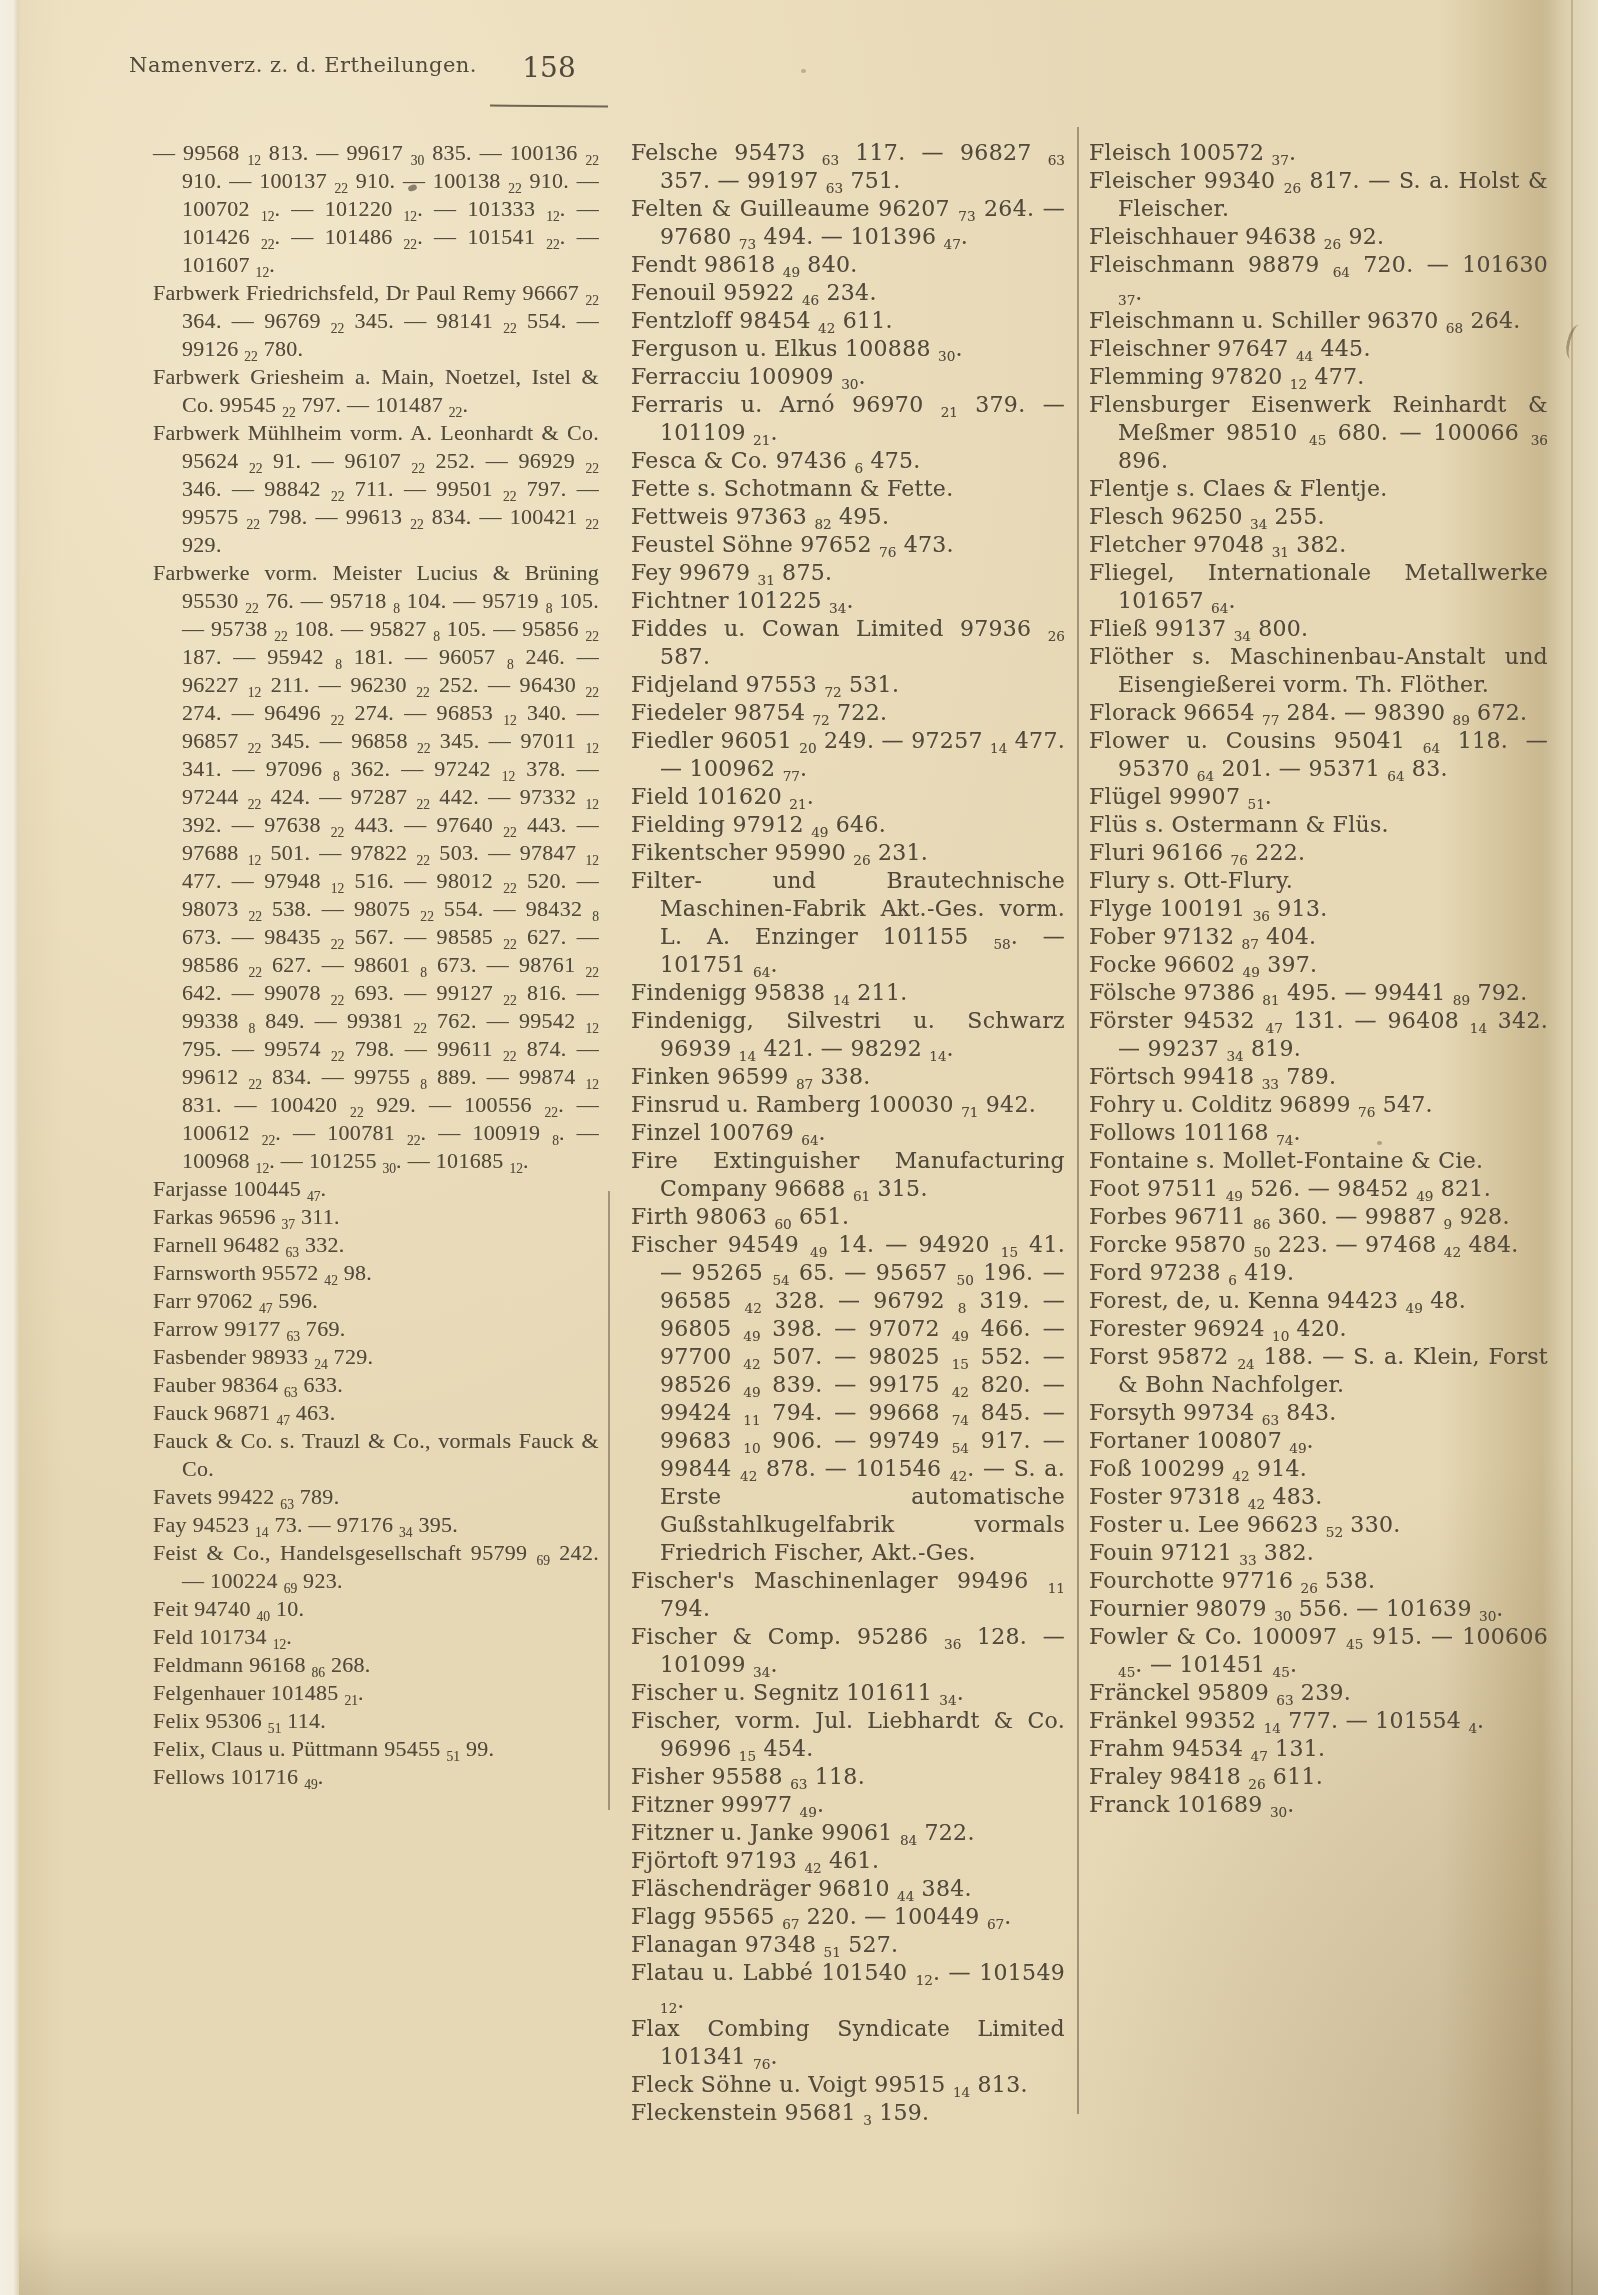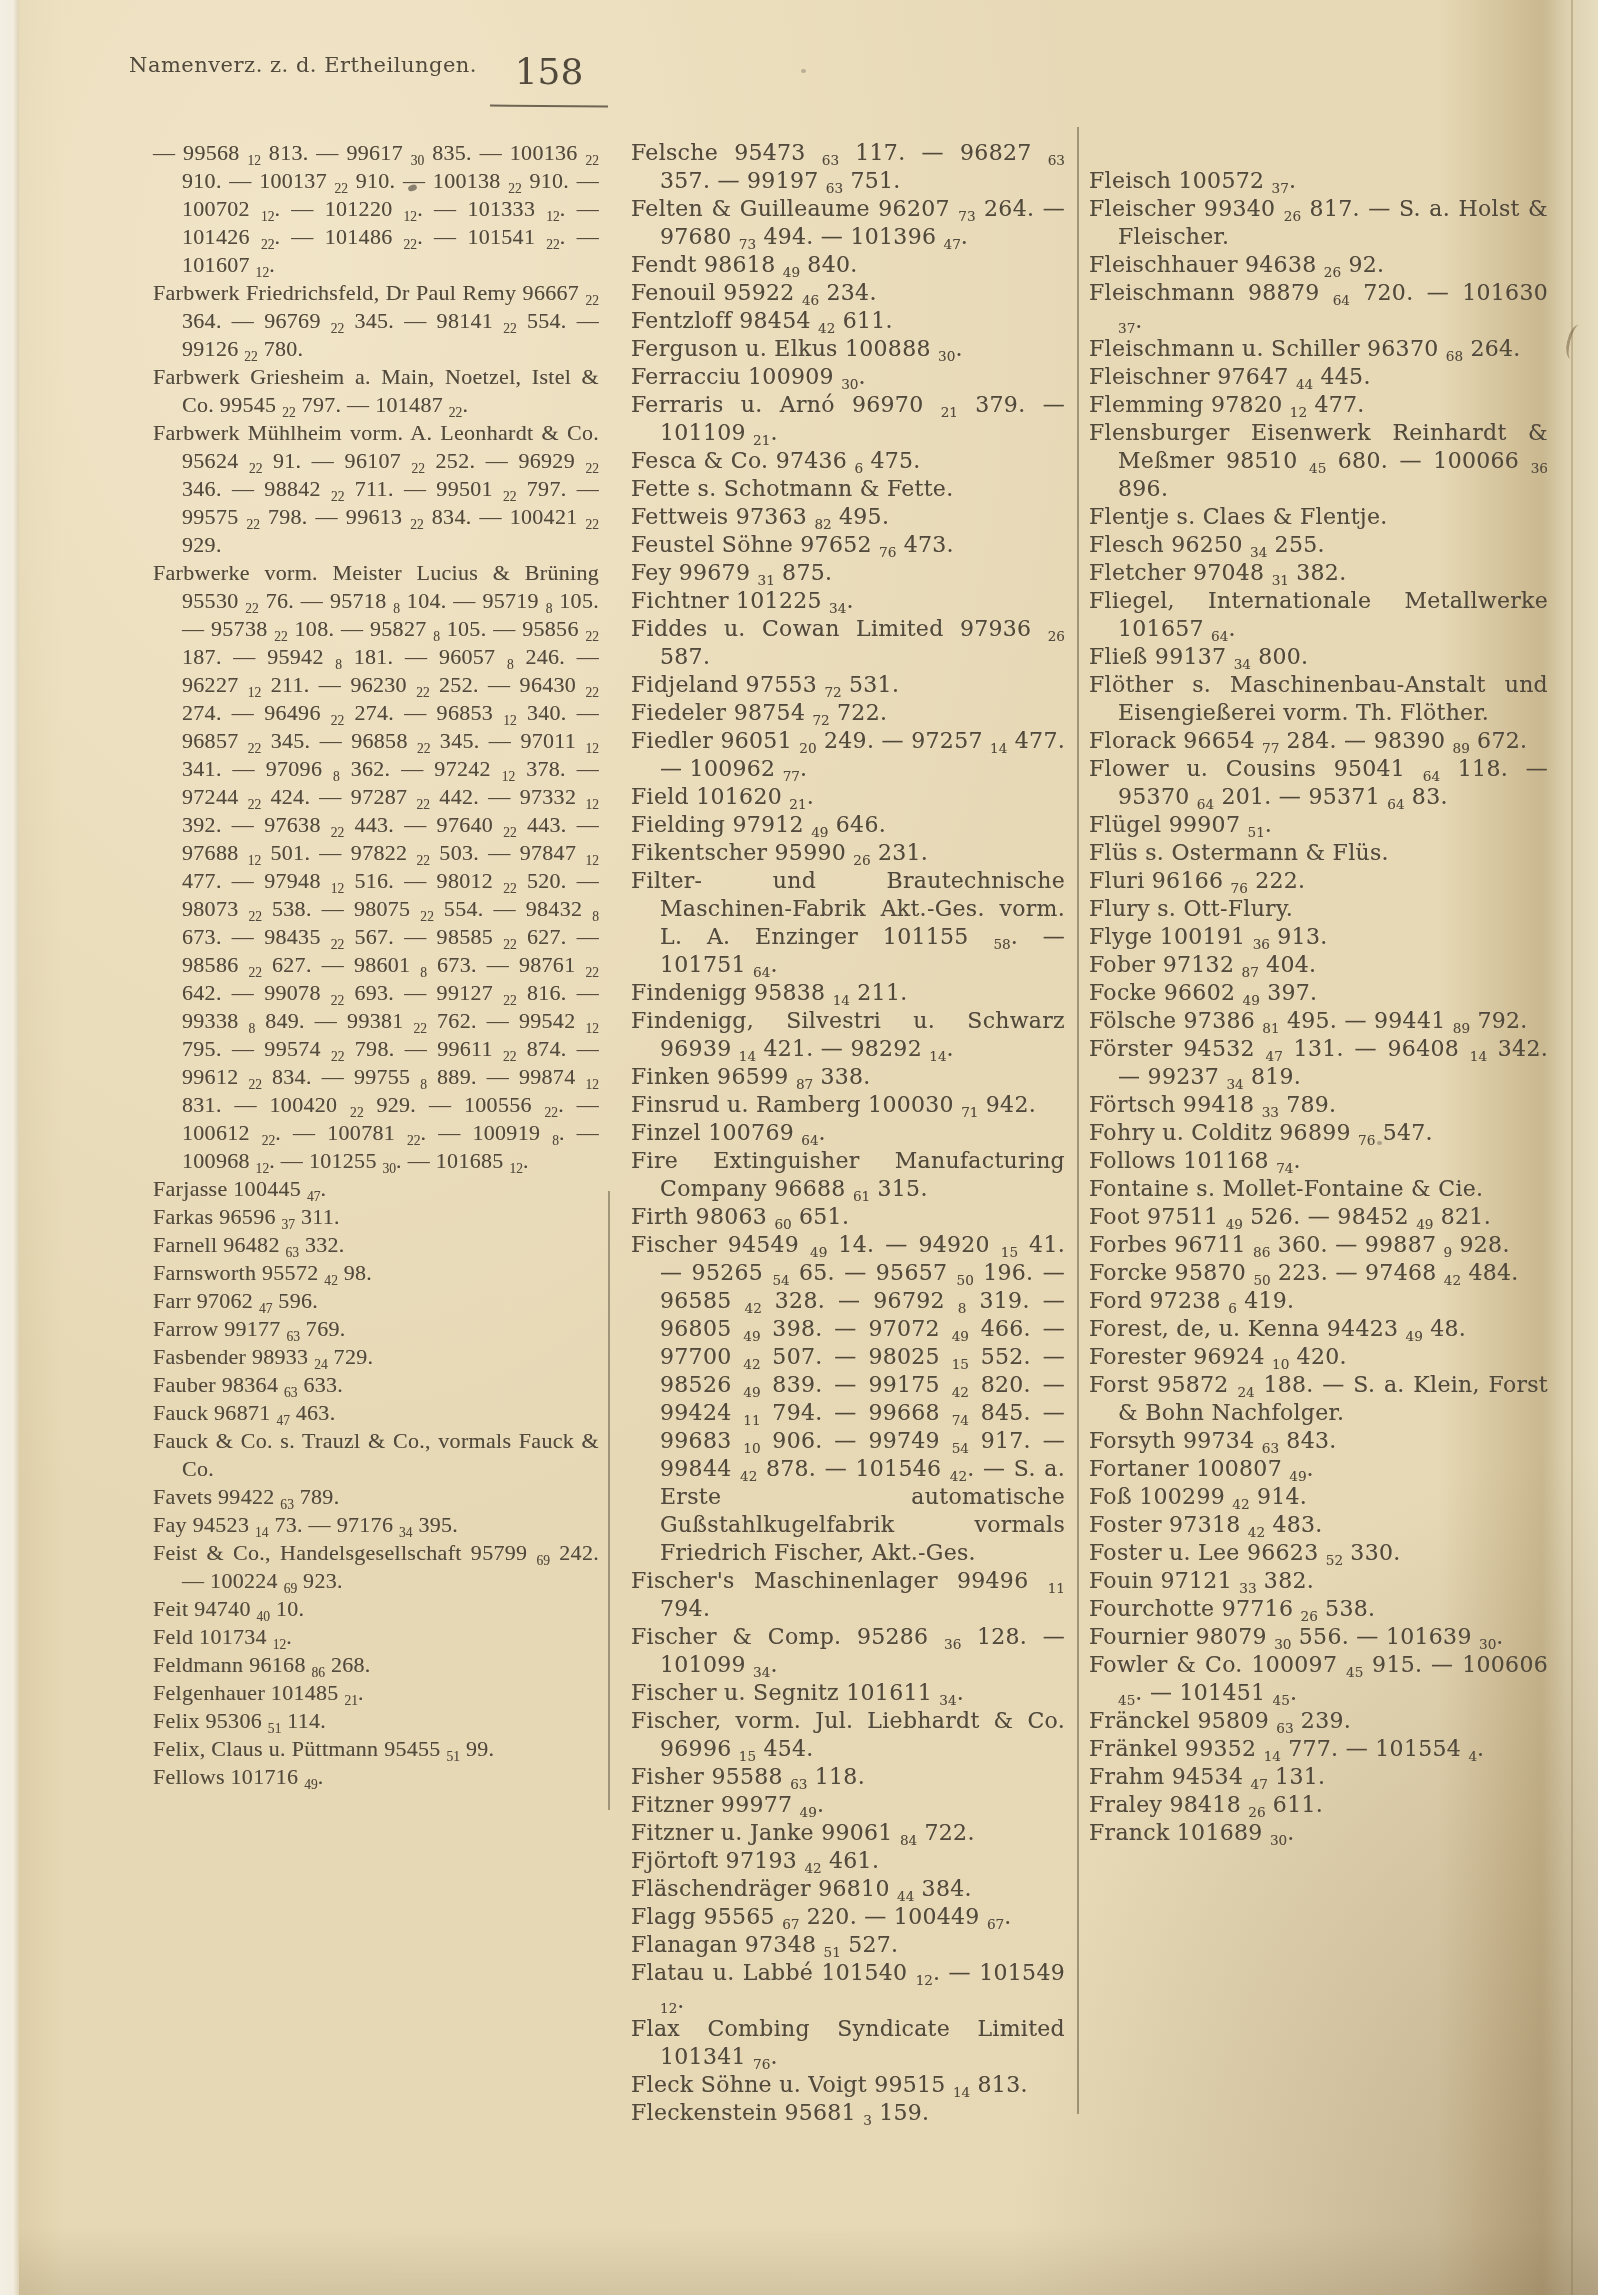--- a/index.html
+++ b/index.html
@@ -23,34 +23,34 @@
   .flaw{position:absolute;left:1567px;top:325px;width:16.3px;height:35px;
     border-left:3.8px solid rgba(110,88,55,.5);border-radius:50%/60%;transform:rotate(14deg);}
   .speck{position:absolute;background:#6f665a;border-radius:50%;}
   .speck.s1{left:408px;top:185px;width:8.7px;height:6px;transform:rotate(-20deg);opacity:.8;}
   .speck.s2{left:1377px;top:1141px;width:4.9px;height:4.3px;opacity:.5;}
   .speck.s3{left:801px;top:69px;width:4.9px;height:3.8px;opacity:.4;}
 
   .running-title{position:absolute;left:129px;top:53px;font-size:21px;
     letter-spacing:0.5px;white-space:nowrap;}
   .page-number{position:absolute;left:490px;top:51px;width:118px;
-    text-align:center;font-size:36px;}
+    text-align:center;font-size:28px;}
   .pagenum-rule{position:absolute;left:490px;top:105px;width:118px;height:2.2px;
     background:#6e6553;transform:rotate(.4deg);}
 
   .divider{position:absolute;width:1.6px;background:rgba(90,80,60,.5);}
   .divider-1{left:608px;top:1191px;height:619px;}
   .divider-2{left:1077px;top:127px;height:1987px;}
 
   .col{position:absolute;top:139px;font-size:22px;line-height:28px;
     text-align:justify;letter-spacing:0.3px;
     text-shadow:0 0 0.5px rgba(80,70,55,.35);}
   .col-1{left:153px;width:446px;font-family:Liberation Serif, serif;}
   .col-2{left:631px;width:434px;}
-  .col-3{left:1089px;width:459px;margin-top:28px;}
+  .col-3{left:1089px;width:459px;}
   .entry{text-indent:-29px;padding-left:29px;}
   .sub{font-size:13.6px;line-height:0;vertical-align:-4.9px;letter-spacing:0;}
 </style>
 </head>
 <body>
 
 <div class="page">
   <div class="edge-left"></div>
   <div class="edge-line-right"></div>
   <div class="flaw"></div>

